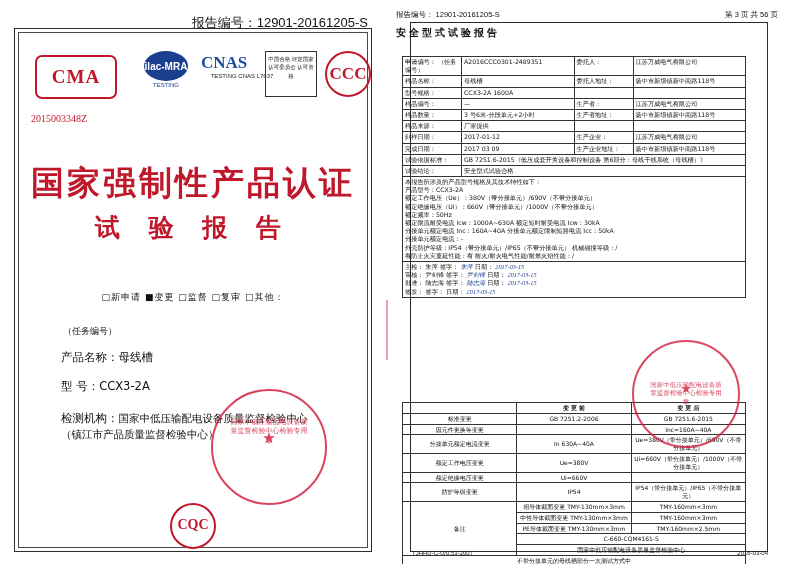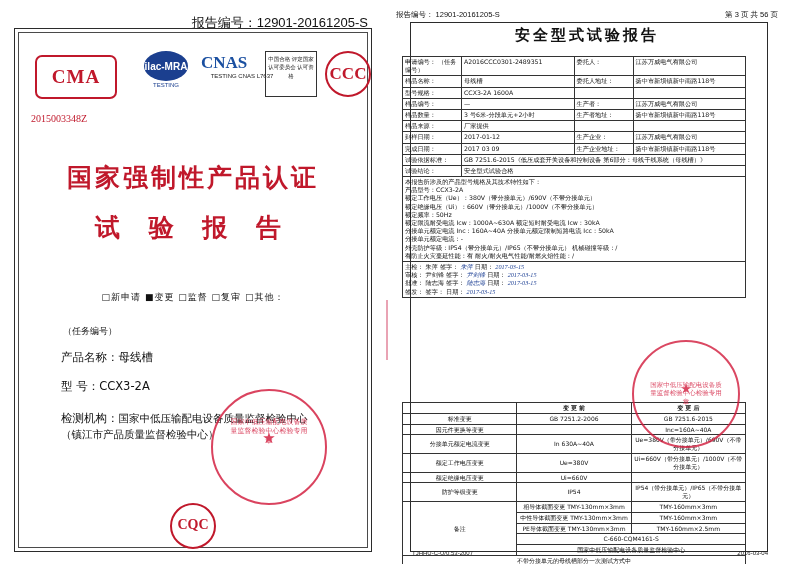--- a/index.html
+++ b/index.html
@@ -22,21 +22,21 @@
   .mark-cnas{left:172px;top:4px;width:82px;height:46px;}
   .cnas-logo{font-size:17px;font-weight:bold;color:#1a4fa0;font-family:"Liberation Serif",serif;letter-spacing:0px;}
   .cnas-sub{font-size:6px;color:#222;text-align:center;line-height:1.25;}
   .mark-cert{left:236px;top:2px;width:52px;height:46px;border:0.8px solid #333;font-size:5.5px;line-height:1.5;color:#222;text-align:center;padding:3px 1px 0 1px;box-sizing:border-box;}
   .mark-ccc{left:296px;top:2px;width:46px;height:46px;}
   .ccc-circle{width:42px;height:42px;border-radius:50%;border:2.5px solid #c0182b;display:flex;align-items:center;justify-content:center;color:#c0182b;font-size:17px;font-weight:bold;font-family:"Liberation Serif",serif;}
 
   .lic-left{position:absolute;left:16px;top:84px;font-size:10px;color:#c0182b;font-family:"Liberation Serif",serif;}
   .lic-right{position:absolute;left:196px;top:92px;font-size:9.5px;color:#c0182b;font-family:"DejaVu Sans",sans-serif;}
 
-  .title1{position:absolute;left:0;right:0;top:132px;text-align:center;font-size:25px;font-weight:bold;color:#c0182b;font-family:"DejaVu Sans",sans-serif;letter-spacing:3px;}
+  .title1{position:absolute;left:0;right:0;top:132px;text-align:center;font-size:33px;font-weight:bold;color:#c0182b;font-family:"DejaVu Sans",sans-serif;letter-spacing:3px;}
   .title2{position:absolute;left:0;right:0;top:182px;text-align:center;font-size:25px;font-weight:bold;color:#c0182b;font-family:"DejaVu Sans",sans-serif;letter-spacing:10px;}
 
   .checkrow{position:absolute;left:0;right:0;top:262px;text-align:center;font-size:9px;color:#111;font-family:"DejaVu Sans",sans-serif;letter-spacing:1px;}
 
   .fields{position:absolute;left:46px;top:296px;width:280px;font-family:"DejaVu Sans",sans-serif;}
   .f-row{font-size:11.5px;color:#111;margin-bottom:2px;}
   .f-sub{font-size:9px;color:#111;margin:0 0 12px 2px;}
   .f-row2{font-size:11.5px;color:#111;margin-bottom:14px;}
   .f-row3{font-size:11.5px;color:#111;margin-bottom:16px;}
   .f-org{font-size:10.5px;color:#111;line-height:1.5;}
@@ -47,21 +47,21 @@
   .redstamp .inner{position:absolute;left:50%;top:50%;transform:translate(-50%,-50%);width:78px;height:60px;color:#d21b3c;font-size:7px;line-height:1.35;text-align:center;}
   .redstamp .star{position:absolute;left:50%;top:42%;transform:translate(-50%,-50%);color:#d21b3c;font-size:15px;}
 
   .cqc{position:absolute;left:0;right:0;top:474px;text-align:center;}
   .cqc-circle{display:inline-block;width:42px;height:42px;border-radius:50%;border:2px solid #c0182b;color:#c0182b;font-size:14px;font-weight:bold;line-height:40px;font-family:"Liberation Serif",serif;}
 
   
   .right{position:absolute;left:396px;top:10px;width:382px;height:548px;}
   .r-head{position:absolute;left:0;top:0;width:382px;font-size:7.5px;display:flex;justify-content:space-between;}
   .r-frame{position:absolute;left:14px;top:12px;width:356px;height:528px;border:1.3px solid #2b2b2b;background:#fff;}
-  .r-title{position:absolute;left:0;right:0;top:16px;text-align:center;font-size:15px;font-weight:bold;letter-spacing:3px;font-family:"DejaVu Sans",sans-serif;}
+  .r-title{position:absolute;left:0;right:0;top:16px;text-align:left;font-size:10px;font-weight:bold;letter-spacing:3px;font-family:"DejaVu Sans",sans-serif;}
 
   table.rt{position:absolute;left:6px;top:46px;width:344px;border-collapse:collapse;table-layout:fixed;}
   table.rt td{border:0.7px solid #333;font-size:6.2px;line-height:1.32;padding:1px 2px;vertical-align:top;font-family:"DejaVu Sans",sans-serif;word-break:break-all;}
   td.lab{width:54px;}
 
   table.rt2{position:absolute;left:6px;top:392px;width:344px;border-collapse:collapse;table-layout:fixed;}
   table.rt2 td{border:0.7px solid #333;font-size:6px;line-height:1.3;padding:1px 2px;vertical-align:middle;text-align:center;font-family:"DejaVu Sans",sans-serif;}
   .hdr{font-weight:bold;}
   .blue{color:#1c3f94;font-family:"Liberation Serif",serif;font-style:italic;}
 

